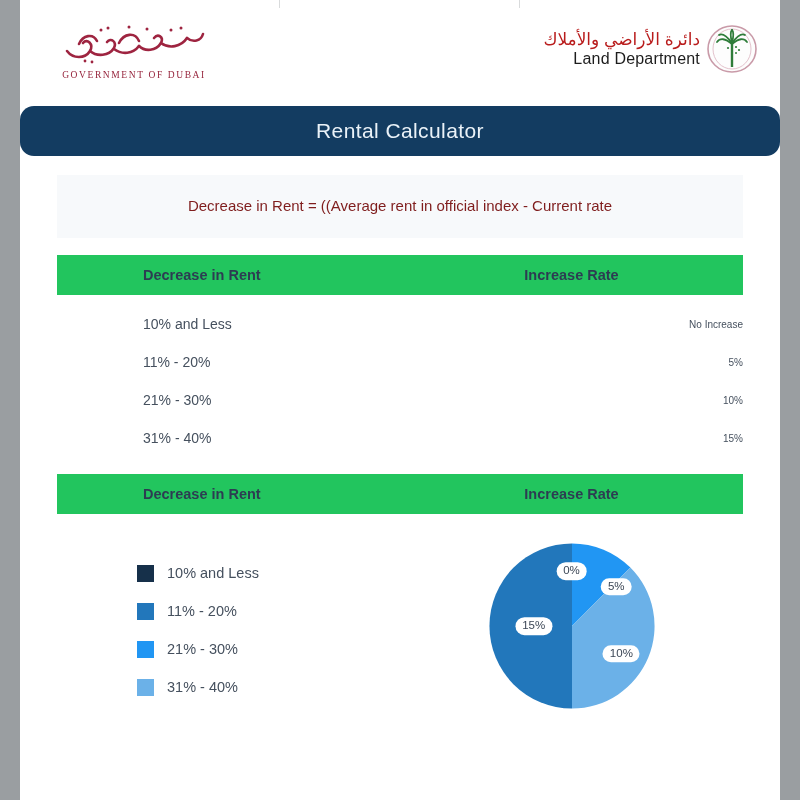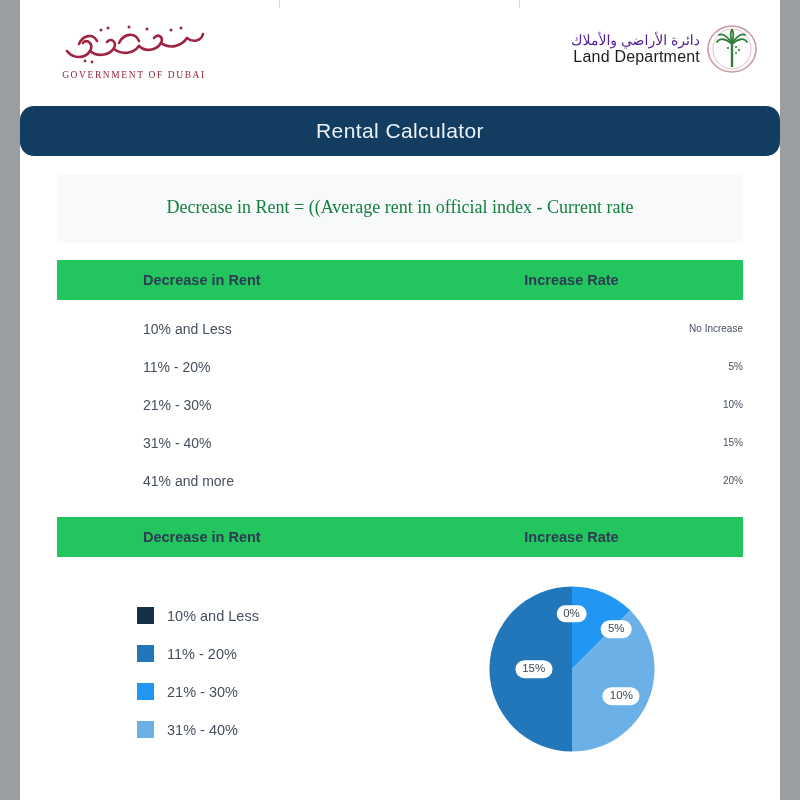--- a/index.html
+++ b/index.html
@@ -65,22 +65,22 @@
     align-items: center;
     gap: 6px;
   }
   .logo-land .land-words {
     display: flex;
     flex-direction: column;
     align-items: flex-end;
     justify-content: center;
   }
   .logo-land .land-ar {
-    font-size: 14px;
-    color: #4c1d95;
+    font-size: 17px;
+    color: #b91c1c;
     line-height: 1.15;
     direction: rtl;
     white-space: nowrap;
   }
   .logo-land .land-en {
     font-size: 16px;
     color: #1d1d1d;
     letter-spacing: 0.2px;
     line-height: 1.15;
     white-space: nowrap;
@@ -120,24 +120,23 @@
     height: 644px;
   }
 
   .formula-box {
     margin-top: 19px;
     background: #f7f9fb;
     padding: 19px 40px 21px;
     text-align: center;
   }
   .formula-box .formula-line {
-    font-size: 18px;
-    color: #15803d;
+    font-size: 15px;
+    color: #7f1d1d;
     line-height: 1.55;
-    font-family: Liberation Serif, serif;
   }
 
   
   .band {
     background: #22c55e;
     height: 40px;
     display: flex;
     align-items: center;
     margin-top: 17px;
   }
@@ -318,24 +317,20 @@
         <div class="cell-b">5%</div>
       </div>
       <div class="row">
         <div class="cell-a">21% - 30%</div>
         <div class="cell-b">10%</div>
       </div>
       <div class="row">
         <div class="cell-a">31% - 40%</div>
         <div class="cell-b">15%</div>
       </div>
-      <div class="row">
-        <div class="cell-a">41% and more</div>
-        <div class="cell-b">20%</div>
-      </div>
     </div>
 
     <div class="band">
       <div class="col-a">Decrease in Rent</div>
       <div class="col-b">Increase Rate</div>
     </div>
 
     <div class="chart-section">
 
       <div class="legend">

